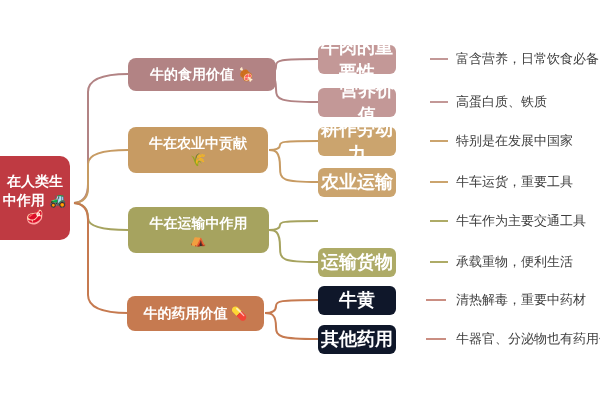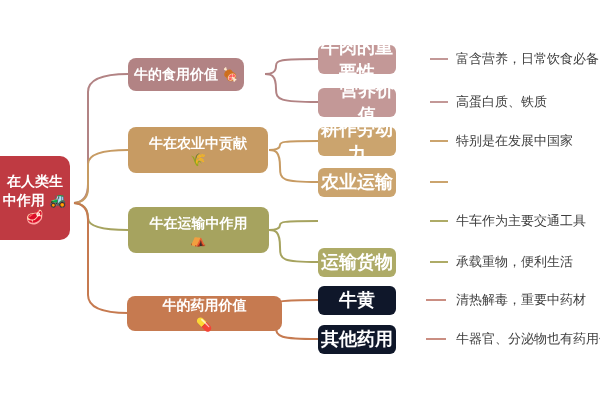--- a/index.html
+++ b/index.html
@@ -10,24 +10,24 @@
   svg.connectors{position:absolute;left:0;top:0;width:600px;height:400px;pointer-events:none;}
   .node{
     position:absolute;display:flex;flex-direction:column;align-items:center;justify-content:center;
     color:#ffffff;font-weight:bold;text-align:center;box-sizing:border-box;line-height:1.35;
   }
   .root{
     left:0;top:156px;width:70px;height:84px;background:#bf3a42;
     border-radius:0 10px 10px 0;font-size:14px;
   }
   .branch{border-radius:8px;font-size:14px;padding:2px 4px;}
-  .branch.b1{left:128px;top:58px;width:116px;height:33px;background:#b28384;flex-direction:row;gap:4px;}
+  .branch.b1{left:128px;top:58px;width:148px;height:33px;background:#b28384;flex-direction:row;gap:4px;}
   .branch.b2{left:128px;top:127px;width:140px;height:46px;background:#c79b63;}
   .branch.b3{left:128px;top:207px;width:141px;height:46px;background:#a6a35f;}
-  .branch.b4{left:127px;top:296px;width:155px;height:35px;background:#c67a50;flex-direction:column;gap:4px;}
+  .branch.b4{left:127px;top:296px;width:137px;height:35px;background:#c67a50;flex-direction:row;gap:4px;}
   .child{
     left:318px;width:78px;height:29px;border-radius:6px;font-size:18px;flex-direction:row;
   }
   .c1{background:#c39897;} .c2{background:#cba46e;} .c3{background:#aeab67;} .c4{background:#0f172a;}
   .child.p1a{top:45px;} .child.p1b{top:88px;padding-left:20px;}
   .child.p2a{top:127px;} .child.p2b{top:168px;}
   .child.p3a{top:207px;} .child.p3b{top:248px;}
   .child.p4a{top:286px;} .child.p4b{top:325px;}
   .leaf{
     position:absolute;left:456px;height:20px;line-height:20px;font-size:13px;color:#3e3e3e;
@@ -98,20 +98,21 @@
     <span>牛在农业中贡献</span>
     <span class="emoji">🌾</span>
   </div>
   <div class="node child c2 p2a">
     <span>耕作劳动力</span>
   </div>
   <div class="leaf l2a">特别是在发展中国家</div>
   <div class="node child c2 p2b">
     <span>农业运输</span>
   </div>
+  <div class="leaf l2b">牛车运货，重要工具</div>
 
   <div class="node branch b3">
     <span>牛在运输中作用</span>
     <span class="emoji">⛺</span>
   </div>
   <div class="leaf l3a">牛车作为主要交通工具</div>
   <div class="node child c3 p3b">
     <span>运输货物</span>
   </div>
   <div class="leaf l3b">承载重物，便利生活</div>

